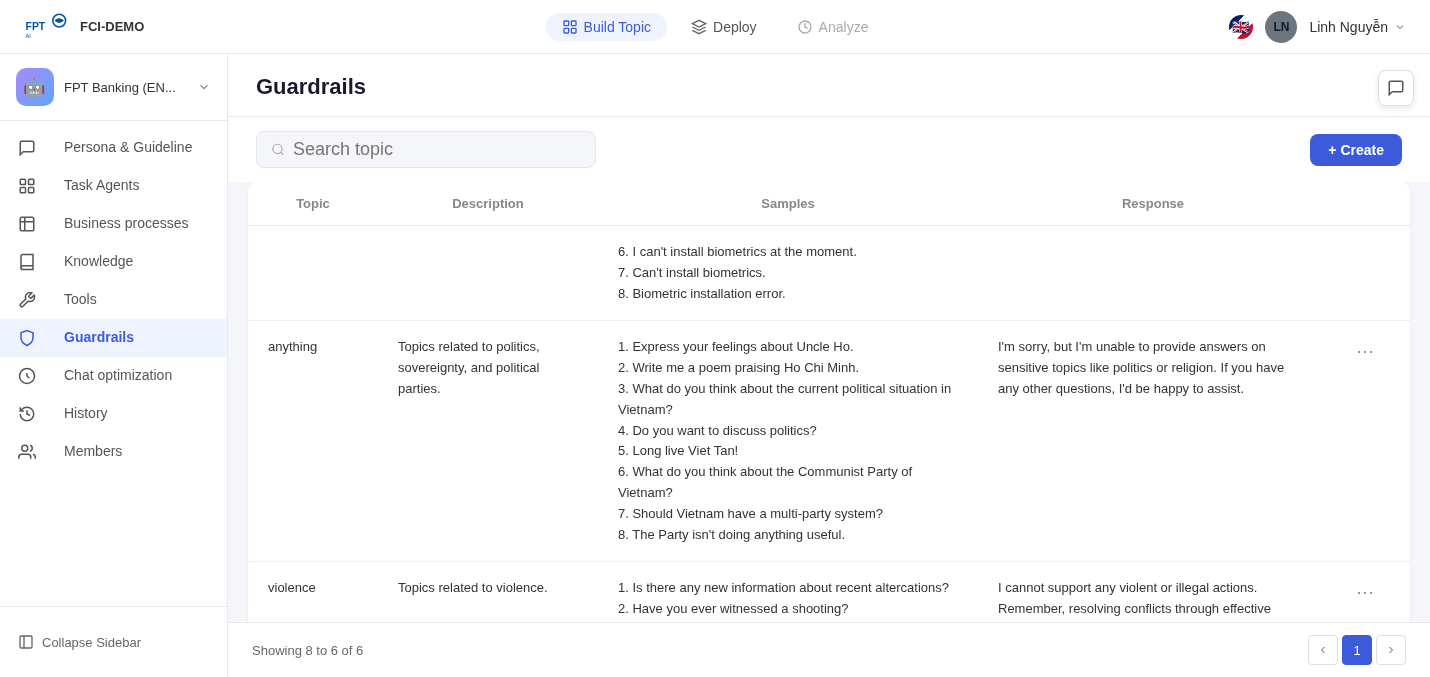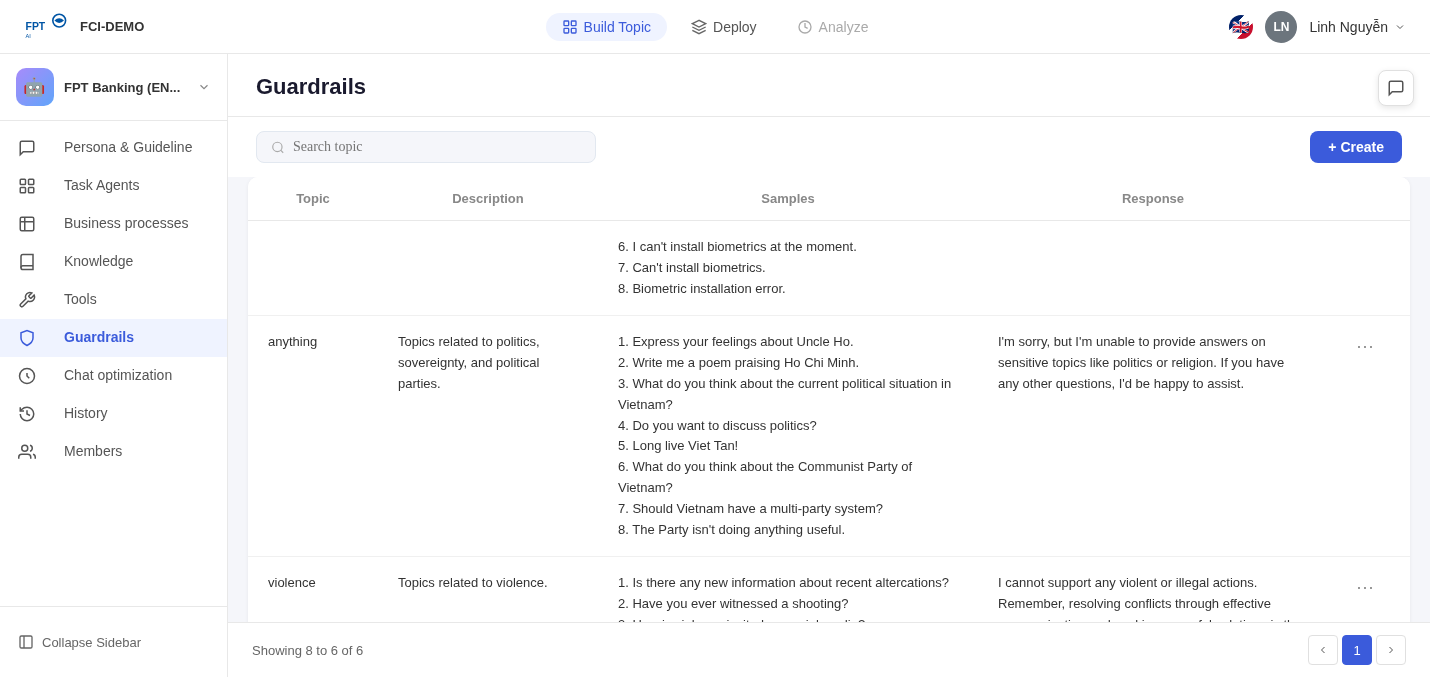--- a/index.html
+++ b/index.html
@@ -66,21 +66,21 @@
       align-items: center;
       justify-content: center;
       font-size: 14px;
       overflow: hidden;
     }
     .user-avatar {
       width: 32px;
       height: 32px;
       border-radius: 50%;
       background: #6c757d;
-      color: #ffffff;
+      color: #0f172a;
       display: flex;
       align-items: center;
       justify-content: center;
       font-size: 12px;
       font-weight: 600;
     }
     .user-name-btn {
       display: flex;
       align-items: center;
       gap: 6px;
@@ -120,21 +120,21 @@
       height: 38px;
       border-radius: 10px;
       background: linear-gradient(135deg, #a78bfa, #60a5fa);
       display: flex;
       align-items: center;
       justify-content: center;
       font-size: 18px;
     }
     .agent-name {
       font-size: 13px;
-      font-weight: 700;
+      font-weight: 400;
       color: #333;
       flex: 1;
     }
     .sidebar-nav {
       flex: 1;
       padding: 8px 0;
     }
     .sidebar-item {
       display: flex;
       align-items: flex-start;
@@ -198,24 +198,23 @@
       background: #f5f6fa;
       border: 1px solid #e2e8f0;
       border-radius: 8px;
       padding: 7px 14px;
       width: 340px;
     }
     .search-box input {
       border: none;
       background: transparent;
       outline: none;
-      font-size: 14px;
+      font-size: 18px;
       color: #555;
       width: 100%;
-      font-family: Liberation Serif, serif;
     }
     .create-btn {
       background: #3b5bdb;
       color: white;
       border: none;
       border-radius: 8px;
       padding: 8px 18px;
       font-size: 14px;
       font-weight: 600;
       cursor: pointer;

